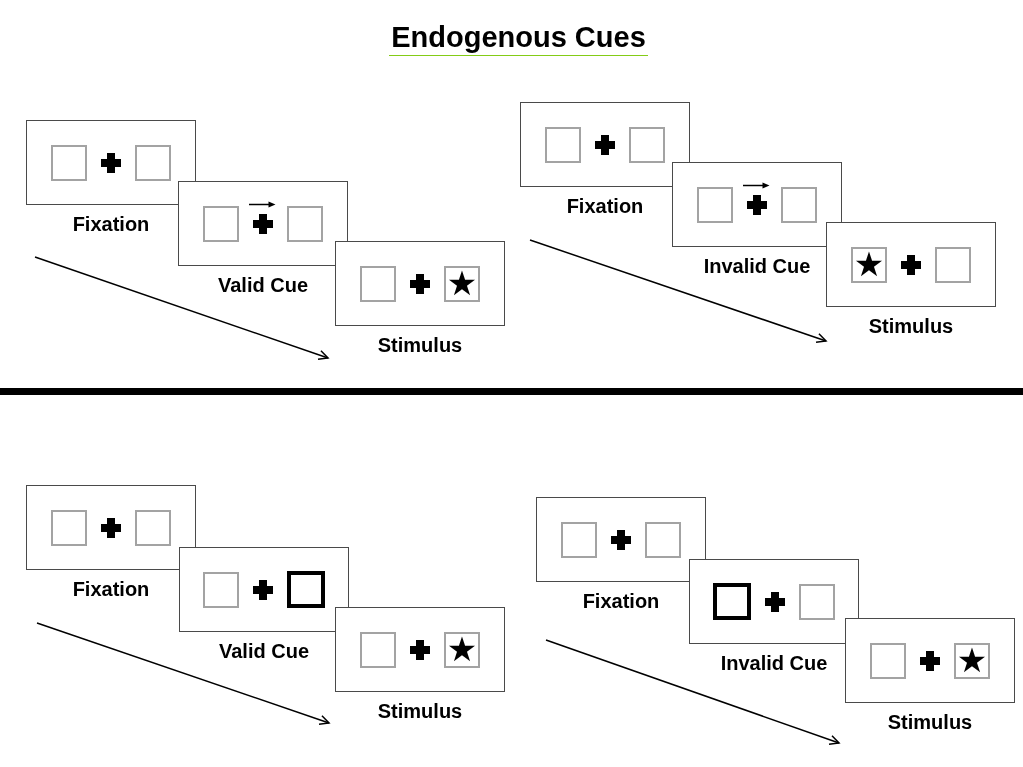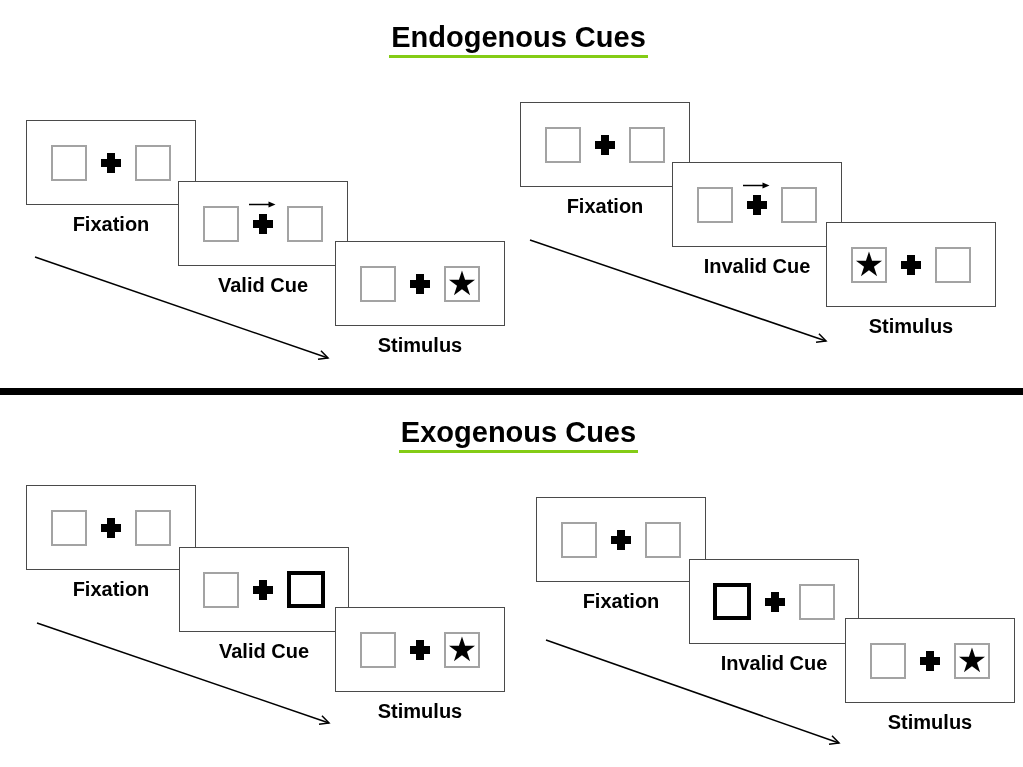--- a/index.html
+++ b/index.html
@@ -13,21 +13,21 @@
     overflow: hidden;
   }
 
   
   .big-title { position: absolute; left: 14px; width: 1009px; text-align: center; }
   .big-title > span {
     display: inline-block;
     font-weight: bold;
     font-size: 29px;
     line-height: 1.1;
-    border-bottom: 3px solid #84cc16;
+    border-bottom: 1px solid #84cc16;
     padding: 0 2px 1px 2px;
   }
   #title-endo { top: 22px; }
   #title-exo  { top: 417px; }
 
   
   .divider { position: absolute; left: 0; top: 388px; width: 1023px; height: 7px; background: #000; }
 
   
   .pg { position: absolute; width: 170px; }
@@ -89,23 +89,20 @@
 </style>
 </head>
 <body>
 
 <div id="stage">
 
   <div class="big-title" id="title-endo">
     <span>Endogenous Cues</span>
   </div>
   <div class="divider"></div>
-  <div class="big-title" id="title-exo">
-    <span>Exogenous Cues</span>
-  </div>
 
   <svg id="arrows" width="1023" height="767" viewBox="0 0 1023 767">
     <defs>
       <marker id="ah" markerWidth="14" markerHeight="13" refX="10.5" refY="6" orient="auto" markerUnits="userSpaceOnUse">
         <path d="M1.5,1.5 L10.5,6 L1.5,10.5" fill="none" stroke="#000" stroke-width="1.5"></path>
       </marker>
     </defs>
     <line x1="35" y1="257" x2="328" y2="358" stroke="#000" stroke-width="1.5" marker-end="url(#ah)"></line>
     <line x1="530" y1="240" x2="826" y2="341" stroke="#000" stroke-width="1.5" marker-end="url(#ah)"></line>
     <line x1="37" y1="623" x2="329" y2="723" stroke="#000" stroke-width="1.5" marker-end="url(#ah)"></line>

